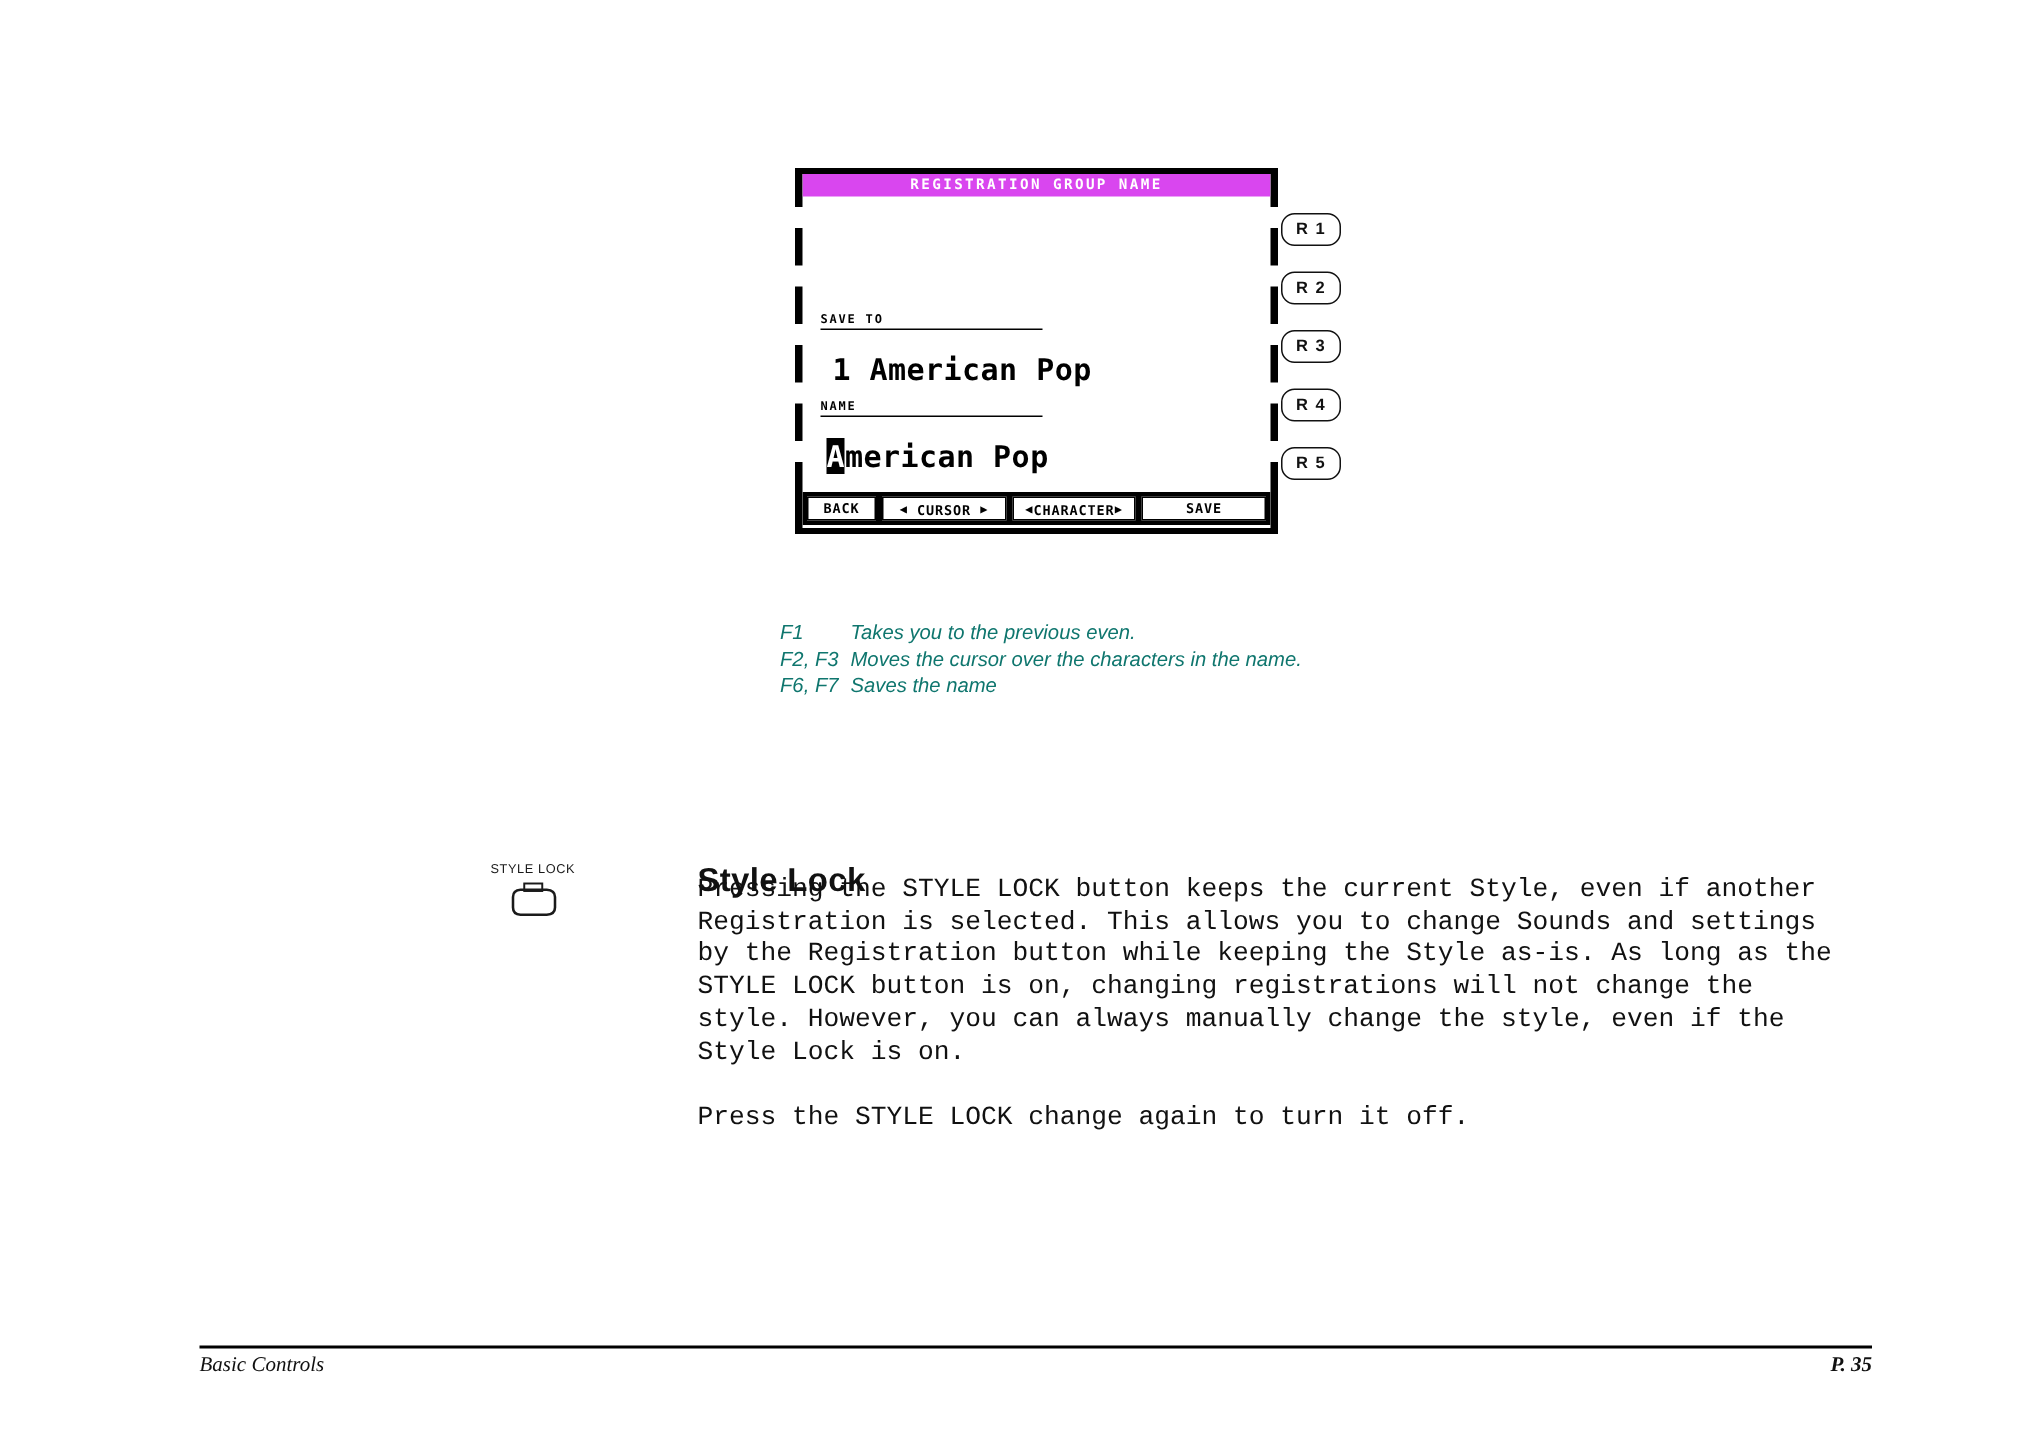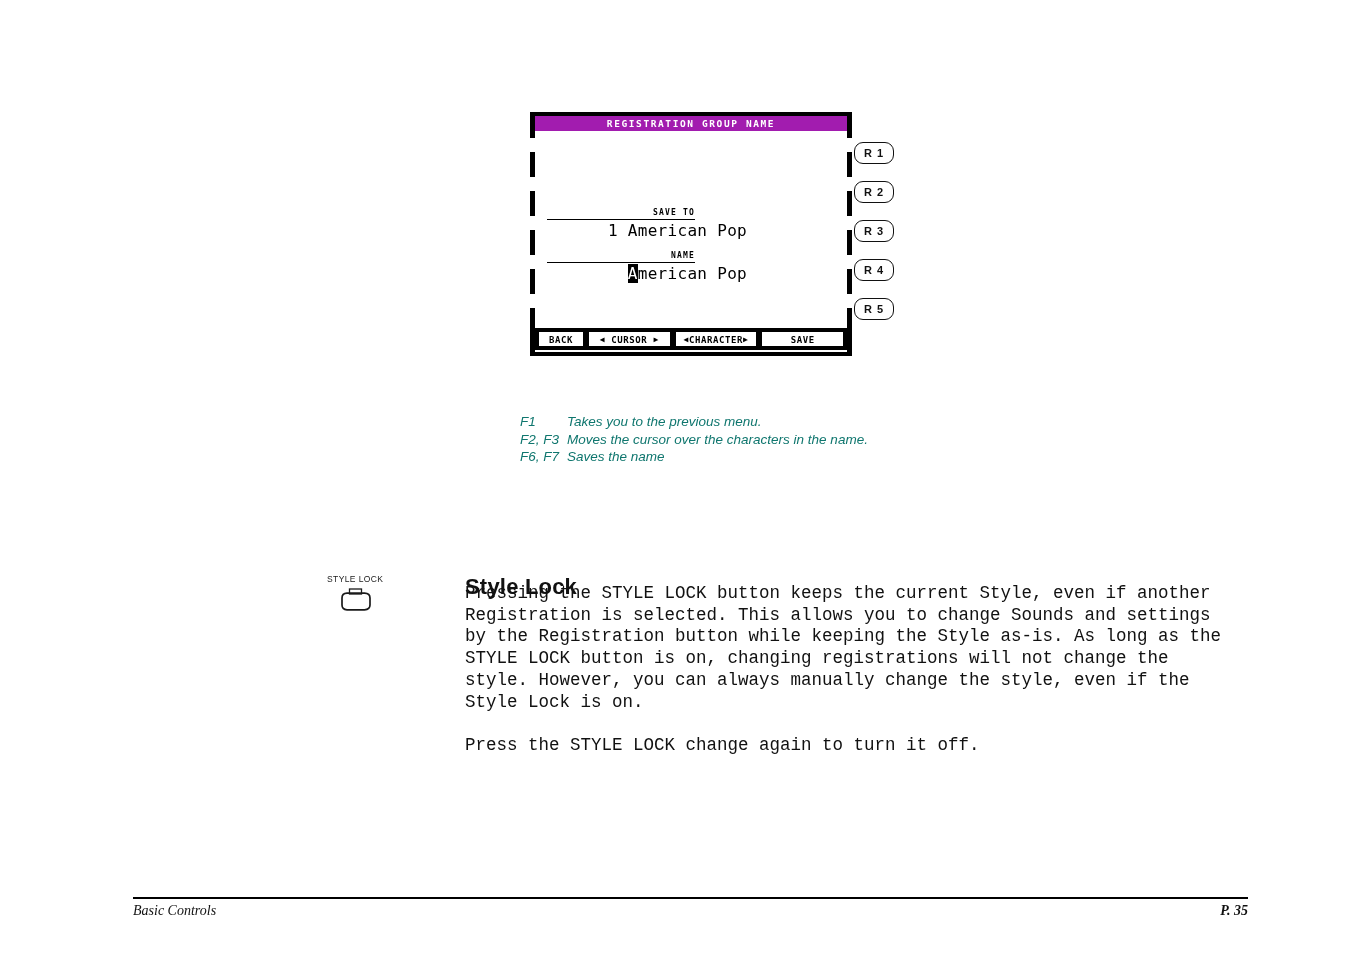--- a/index.html
+++ b/index.html
@@ -78,59 +78,58 @@
     width: 6px;
     height: 14px;
     background: #ffffff;
     z-index: 5;
   }
   .bezel-notch.left  { left: 0px; }
   .bezel-notch.right { right: 0px; }
 
   
   #lcd-titlebar {
-    background: #a21caf;
+    background: #d946ef;
     color: #fff;
     height: 15px;
     line-height: 15px;
     text-align: center;
     font-family: "DejaVu Sans Mono", monospace;
     font-size: 9.5px;
     letter-spacing: 1.6px;
     font-weight: 700;
   }
 
   
   #lcd-fields {
     position: absolute;
     left: 12px;
     top: 92px;
     width: 200px;
-    text-align: right;
   }
   .lcd-field { margin-bottom: 10px; }
   .lcd-field-label {
     font-family: "DejaVu Sans Mono", monospace;
     font-size: 8px;
     font-weight: 700;
     letter-spacing: 1.2px;
     line-height: 10px;
     border-bottom: 1.2px solid #000;
     padding-bottom: 1px;
     width: 148px;
     box-sizing: border-box;
   }
   .lcd-field-value {
     font-family: "DejaVu Sans Mono", monospace;
-    font-size: 16px;
-    font-weight: 400;
+    font-size: 20px;
+    font-weight: 700;
     line-height: 20px;
     letter-spacing: 0.3px;
     padding-left: 8px;
-    margin-top: 1px;
+    margin-top: 16px;
     white-space: pre;
   }
   .lcd-field-value.with-cursor { padding-left: 4px; }
   .cursor-char {
     background: #000;
     color: #fff;
   }
 
   
   #lcd-softkeys {
@@ -340,21 +339,21 @@
 
     </div>
   </div>
 
 
 </div>
 
 <div id="fkey-legend">
   <div class="legend-row">
     <div class="legend-keys">F1</div>
-    <div class="legend-desc">Takes you to the previous menu.</div>
+    <div class="legend-desc">Takes you to the previous even.</div>
   </div>
   <div class="legend-row">
     <div class="legend-keys">F2, F3</div>
     <div class="legend-desc">Moves the cursor over the characters in the name.</div>
   </div>
   <div class="legend-row">
     <div class="legend-keys">F6, F7</div>
     <div class="legend-desc">Saves the name</div>
   </div>
 </div>

